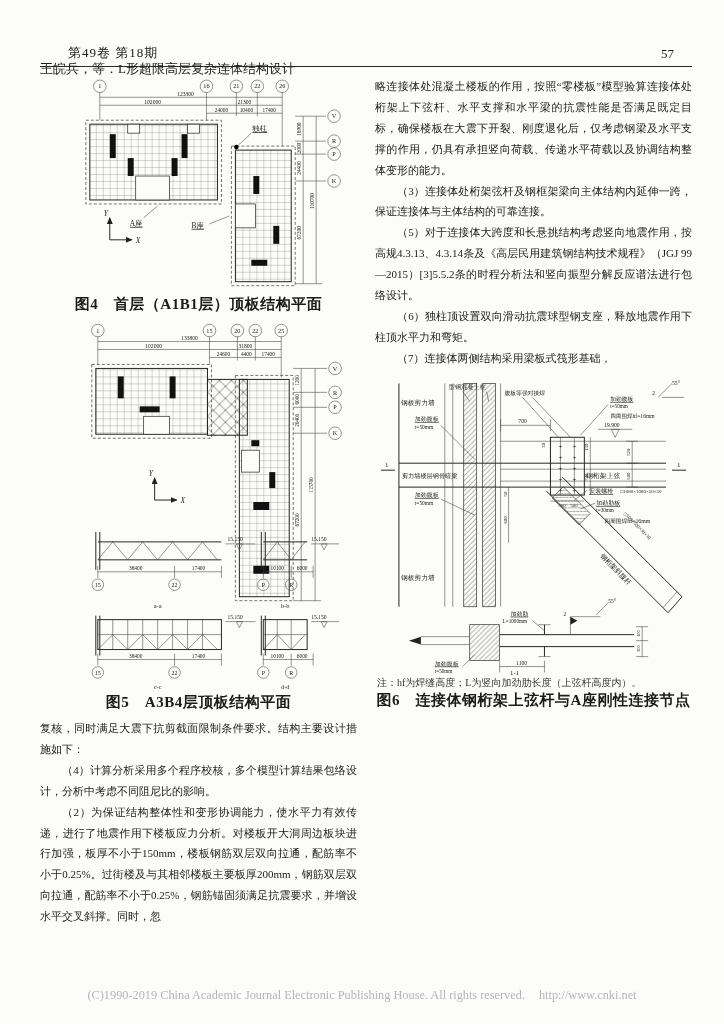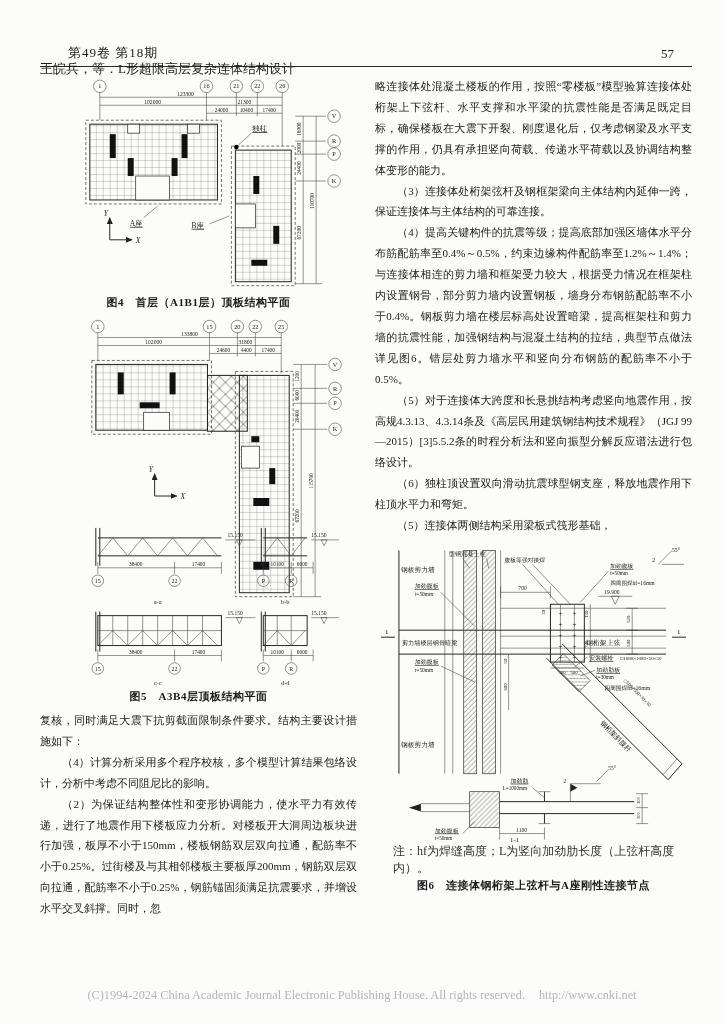--- a/index.html
+++ b/index.html
@@ -10,22 +10,22 @@
          border-bottom:1.3px solid #2a2a2a;font-size:13px;}
   .phead .h-issue{position:absolute;left:28px;top:2px;letter-spacing:1px;}
   .phead .h-title{position:absolute;left:0;right:0;text-align:left;top:18px;}
   .phead .h-page{position:absolute;right:18px;top:4px;font-size:13px;}
   
   .cols{position:absolute;top:76px;left:40px;width:652px;display:flex;gap:18px;}
   .col{width:317px;}
   .para{margin:0;font-size:11px;line-height:20.9px;text-align:justify;}
   .ind{text-indent:2em;}
   figure{margin:0;padding:0;}
-  figcaption{text-align:center;font-size:11px;font-weight:bold;margin:1px 0 6px 0;letter-spacing:.5px;}
-  .fignote{font-size:12px;color:#333;margin:1px 0 0 18px;}
+  figcaption{text-align:center;font-size:15px;font-weight:bold;margin:1px 0 6px 0;letter-spacing:.5px;}
+  .fignote{font-size:10px;color:#333;margin:1px 0 0 2px;}
   
   svg{display:block;}
   svg text{font-family:"Liberation Serif","DejaVu Serif",serif;fill:#222;}
   .dash{fill:none;stroke:#3a3a3a;stroke-width:.7;stroke-dasharray:3 2;}
   .thin{stroke:#3f3f3f;stroke-width:.55;fill:none;}
   .med{stroke:#262626;stroke-width:1;fill:none;}
   .ld{stroke:#3f3f3f;stroke-width:.55;fill:none;}
   .ul{text-decoration:underline;}
   
   .pfoot{position:absolute;left:0;right:0;top:988px;text-align:center;
@@ -336,24 +336,23 @@
       </figure>
 
       <p class="para">复核，同时满足大震下抗剪截面限制条件要求。结构主要设计措施如下：</p>
       <p class="para ind">（4）计算分析采用多个程序校核，多个模型计算结果包络设计，分析中考虑不同阻尼比的影响。</p>
       <p class="para ind">（2）为保证结构整体性和变形协调能力，使水平力有效传递，进行了地震作用下楼板应力分析。对楼板开大洞周边板块进行加强，板厚不小于150mm，楼板钢筋双层双向拉通，配筋率不小于0.25%。过街楼及与其相邻楼板主要板厚200mm，钢筋双层双向拉通，配筋率不小于0.25%，钢筋锚固须满足抗震要求，并增设水平交叉斜撑。同时，忽</p>
     </div>
 
     <div class="col">
       <p class="para">略连接体处混凝土楼板的作用，按照“零楼板”模型验算连接体处桁架上下弦杆、水平支撑和水平梁的抗震性能是否满足既定目标，确保楼板在大震下开裂、刚度退化后，仅考虑钢梁及水平支撑的作用，仍具有承担竖向荷载、传递水平荷载以及协调结构整体变形的能力。</p>
       <p class="para ind">（3）连接体处桁架弦杆及钢框架梁向主体结构内延伸一跨，保证连接体与主体结构的可靠连接。</p>
-      <p class="para ind">（4）提高关键构件的抗震等级；提高底部加强区墙体水平分布筋配筋率至0.4%～0.5%，约束边缘构件配筋率至1.2%～1.4%；与连接体相连的剪力墙和框架受力较大，根据受力情况在框架柱内设置钢骨，部分剪力墙内设置钢板，墙身分布钢筋配筋率不小于0.4%。钢板剪力墙在楼层标高处设置暗梁，提高框架柱和剪力墙的抗震性能，加强钢结构与混凝土结构的拉结，典型节点做法详见图6。错层处剪力墙水平和竖向分布钢筋的配筋率不小于0.5%。</p>
       <p class="para ind">（5）对于连接体大跨度和长悬挑结构考虑竖向地震作用，按高规4.3.13、4.3.14条及《高层民用建筑钢结构技术规程》（JGJ 99—2015）[3]5.5.2条的时程分析法和竖向振型分解反应谱法进行包络设计。</p>
       <p class="para ind">（6）独柱顶设置双向滑动抗震球型钢支座，释放地震作用下柱顶水平力和弯矩。</p>
-      <p class="para ind">（5）连接体两侧结构采用梁板式筏形基础，</p>
+      <p class="para ind">（7）连接体两侧结构采用梁板式筏形基础，</p>
 
       <figure style="margin-top:6px;">
         <svg width="317" height="300" viewBox="0 0 318 300">
 
           <g>
             <line x1="24" y1="8" x2="24" y2="232" class="med"></line>
             <line x1="70" y1="8" x2="70" y2="232" class="thin"></line>
             <line x1="78" y1="8" x2="78" y2="232" class="thin"></line>
             <rect x="89" y="8" width="13" height="224" fill="url(#h45)" stroke="#333" stroke-width="0.7"></rect>
             <rect x="108" y="8" width="13" height="224" fill="url(#h45)" stroke="#333" stroke-width="0.7"></rect>
@@ -511,15 +510,15 @@
             <line x1="88" y1="292" x2="100" y2="280" class="ld"></line>
           </g>
         </svg>
         <div class="fignote">注：hf为焊缝高度；L为竖向加劲肋长度（上弦杆高度内）。</div>
         <figcaption>图6　连接体钢桁架上弦杆与A座刚性连接节点</figcaption>
       </figure>
     </div>
   </div>
 
   <footer class="pfoot">
-    <span>(C)1994-2024 China Academic Journal Electronic Publishing House. All rights reserved.</span><span class="url">http://www.cnki.net</span>
+    <span>(C)1990-2019 China Academic Journal Electronic Publishing House. All rights reserved.</span><span class="url">http://www.cnki.net</span>
   </footer>
 </div>
 
 </body></html>

